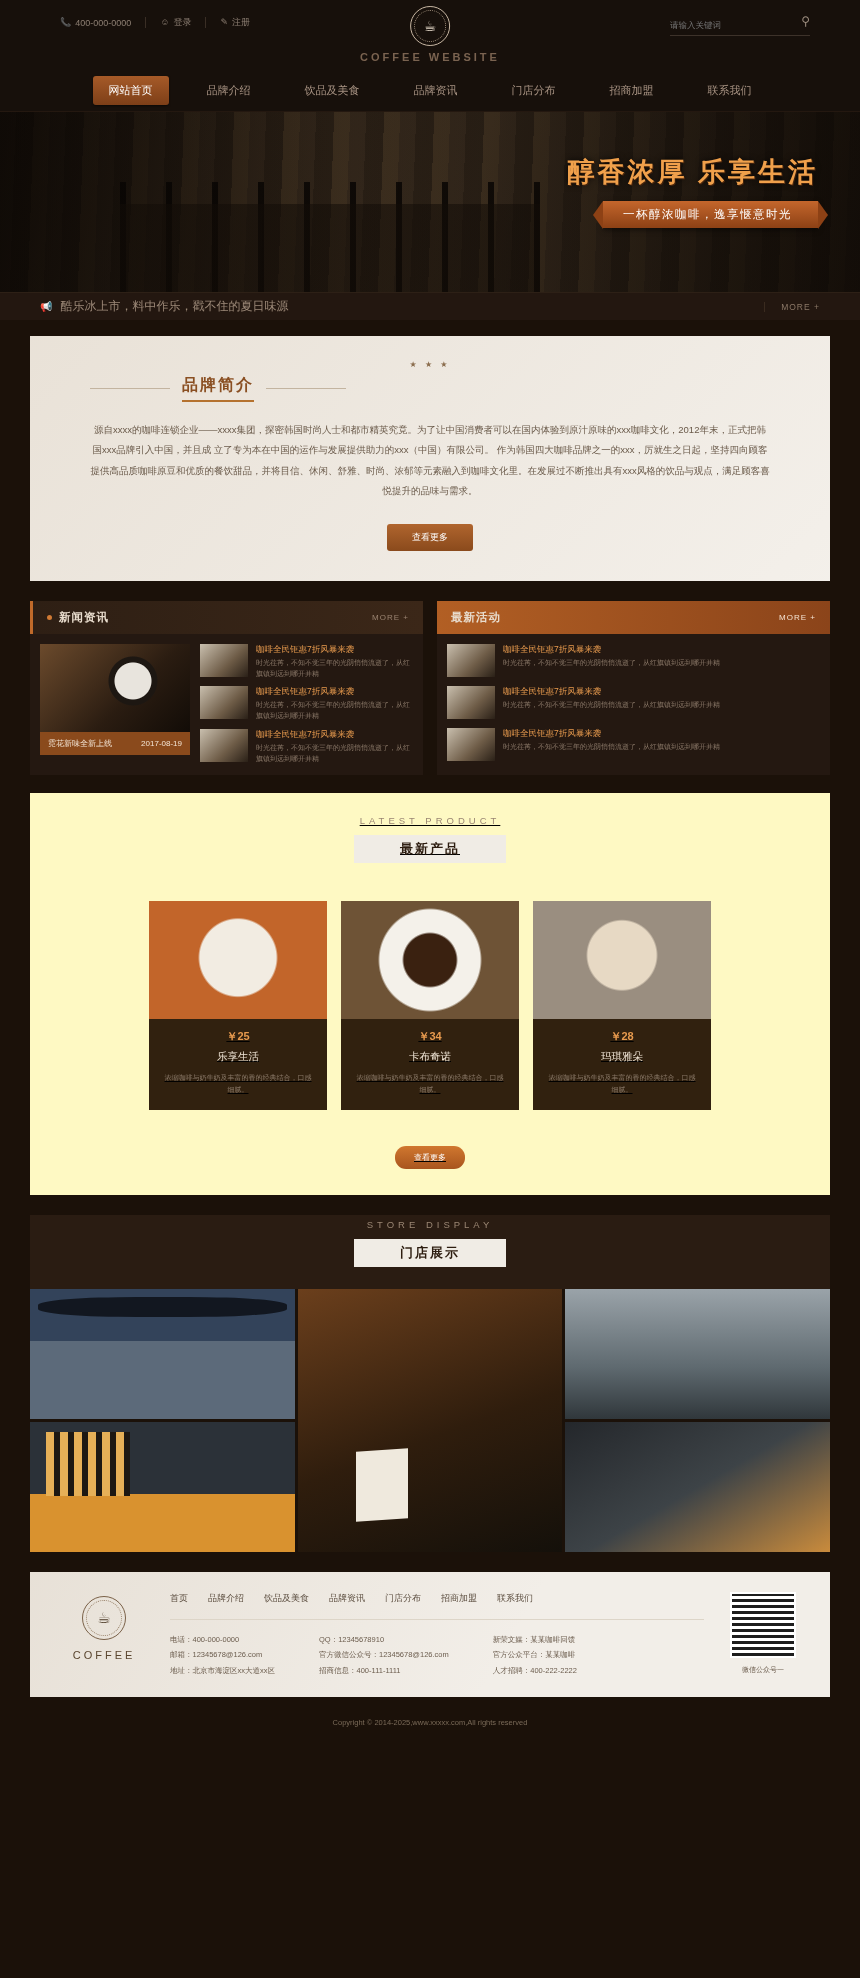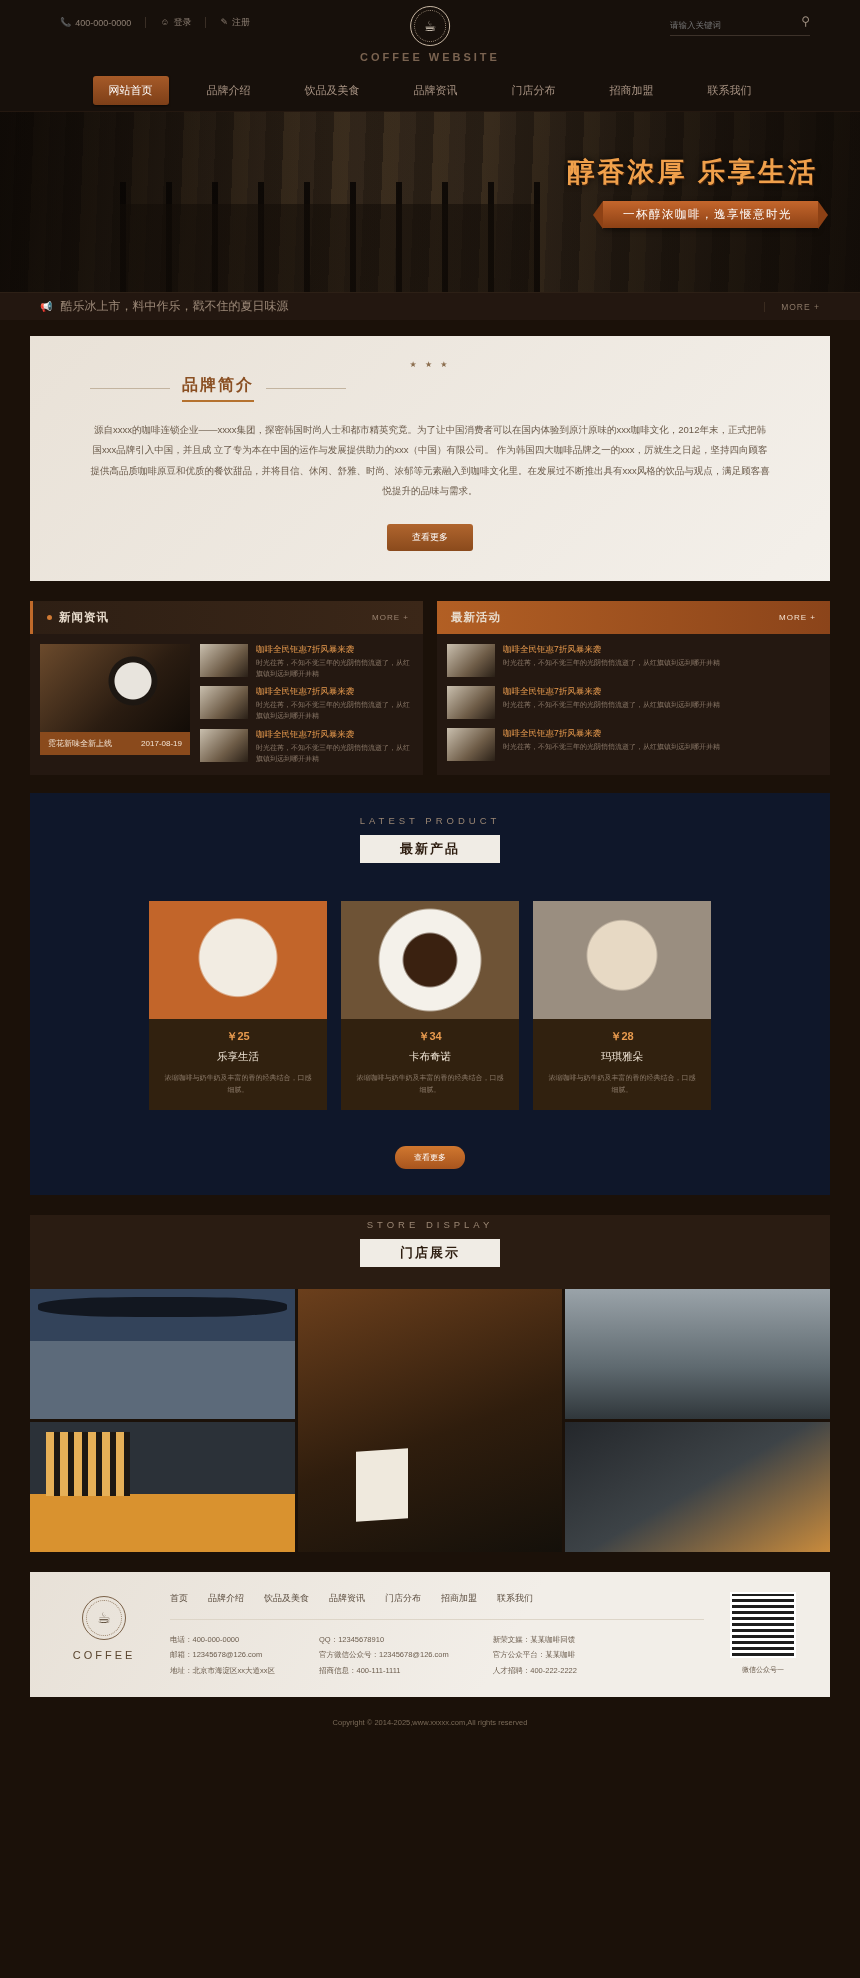--- a/index.html
+++ b/index.html
@@ -87,23 +87,23 @@
   .feature-cap{background:#8a4a1c;color:#f3e4d4;font-size:8px;padding:6px 8px;display:flex;justify-content:space-between;align-items:center;}
   .news-list{flex:1;display:flex;flex-direction:column;gap:7px;}
   .news-item{display:flex;gap:8px;}
   .news-thumb{width:48px;height:33px;flex:none;background:linear-gradient(135deg,#c9bfae,#6e5c47 60%,#2a2017);}
   .news-txt{flex:1;}
   .news-h{font-size:8.5px;color:#e79a4e;line-height:1.3;}
   .news-p{font-size:7px;color:#8a7868;line-height:1.55;margin-top:3px;}
   .act-list{flex:1;display:flex;flex-direction:column;gap:9px;padding:10px;}
 
   
-  .section{margin:18px 30px 0;background:#0f172a;padding:22px 0 26px;}
+  .section{margin:18px 30px 0;background:#fef9c3;padding:22px 0 26px;text-decoration:underline;}
   .sec-en{text-align:center;font-size:9.5px;color:#9a8673;letter-spacing:4px;}
-  .sec-cn{display:block;width:140px;margin:9px auto 0;text-align:center;background:#f0ece5;color:#2d1d10;font-size:13px;font-weight:bold;letter-spacing:2px;padding:5px 0;}
+  .sec-cn{display:block;width:152px;margin:9px auto 0;text-align:center;background:#f0ece5;color:#2d1d10;font-size:13px;font-weight:bold;letter-spacing:2px;padding:5px 0;}
   .prod-grid{display:flex;gap:14px;justify-content:center;margin-top:22px;padding:16px 24px;}
   .prod{width:178px;background:#31210f;}
   .prod-img{width:178px;height:118px;}
   .p1{background:radial-gradient(circle at 50% 48%,#f2ece2 0 38px,#c2652a 40px),linear-gradient(135deg,#d4772f,#9c4f1c);}
   .p2{background:radial-gradient(circle at 50% 50%,#3a2110 0 26px,#f4f1ea 28px 50px,#6e5336 52px),linear-gradient(140deg,#8a6b45,#3b2a18);}
   .p3{background:radial-gradient(circle at 50% 46%,#e7d9c4 0 34px,#9a8e80 36px),linear-gradient(135deg,#b0a596,#4e463c);}
   .p4{background:radial-gradient(circle at 50% 46%,#e0c79c 0 32px,#efeae2 34px 44px,#7e7468 46px),linear-gradient(140deg,#9a948b,#46403a);}
   .prod-price{text-align:center;color:#e79a4e;font-size:11px;font-weight:bold;padding:10px 0 0;}
   .prod-name{text-align:center;color:#efe4d5;font-size:10.5px;padding:6px 0 0;}
   .prod-desc{text-align:center;color:#8b7a69;font-size:7px;line-height:1.7;padding:8px 14px 14px;}

